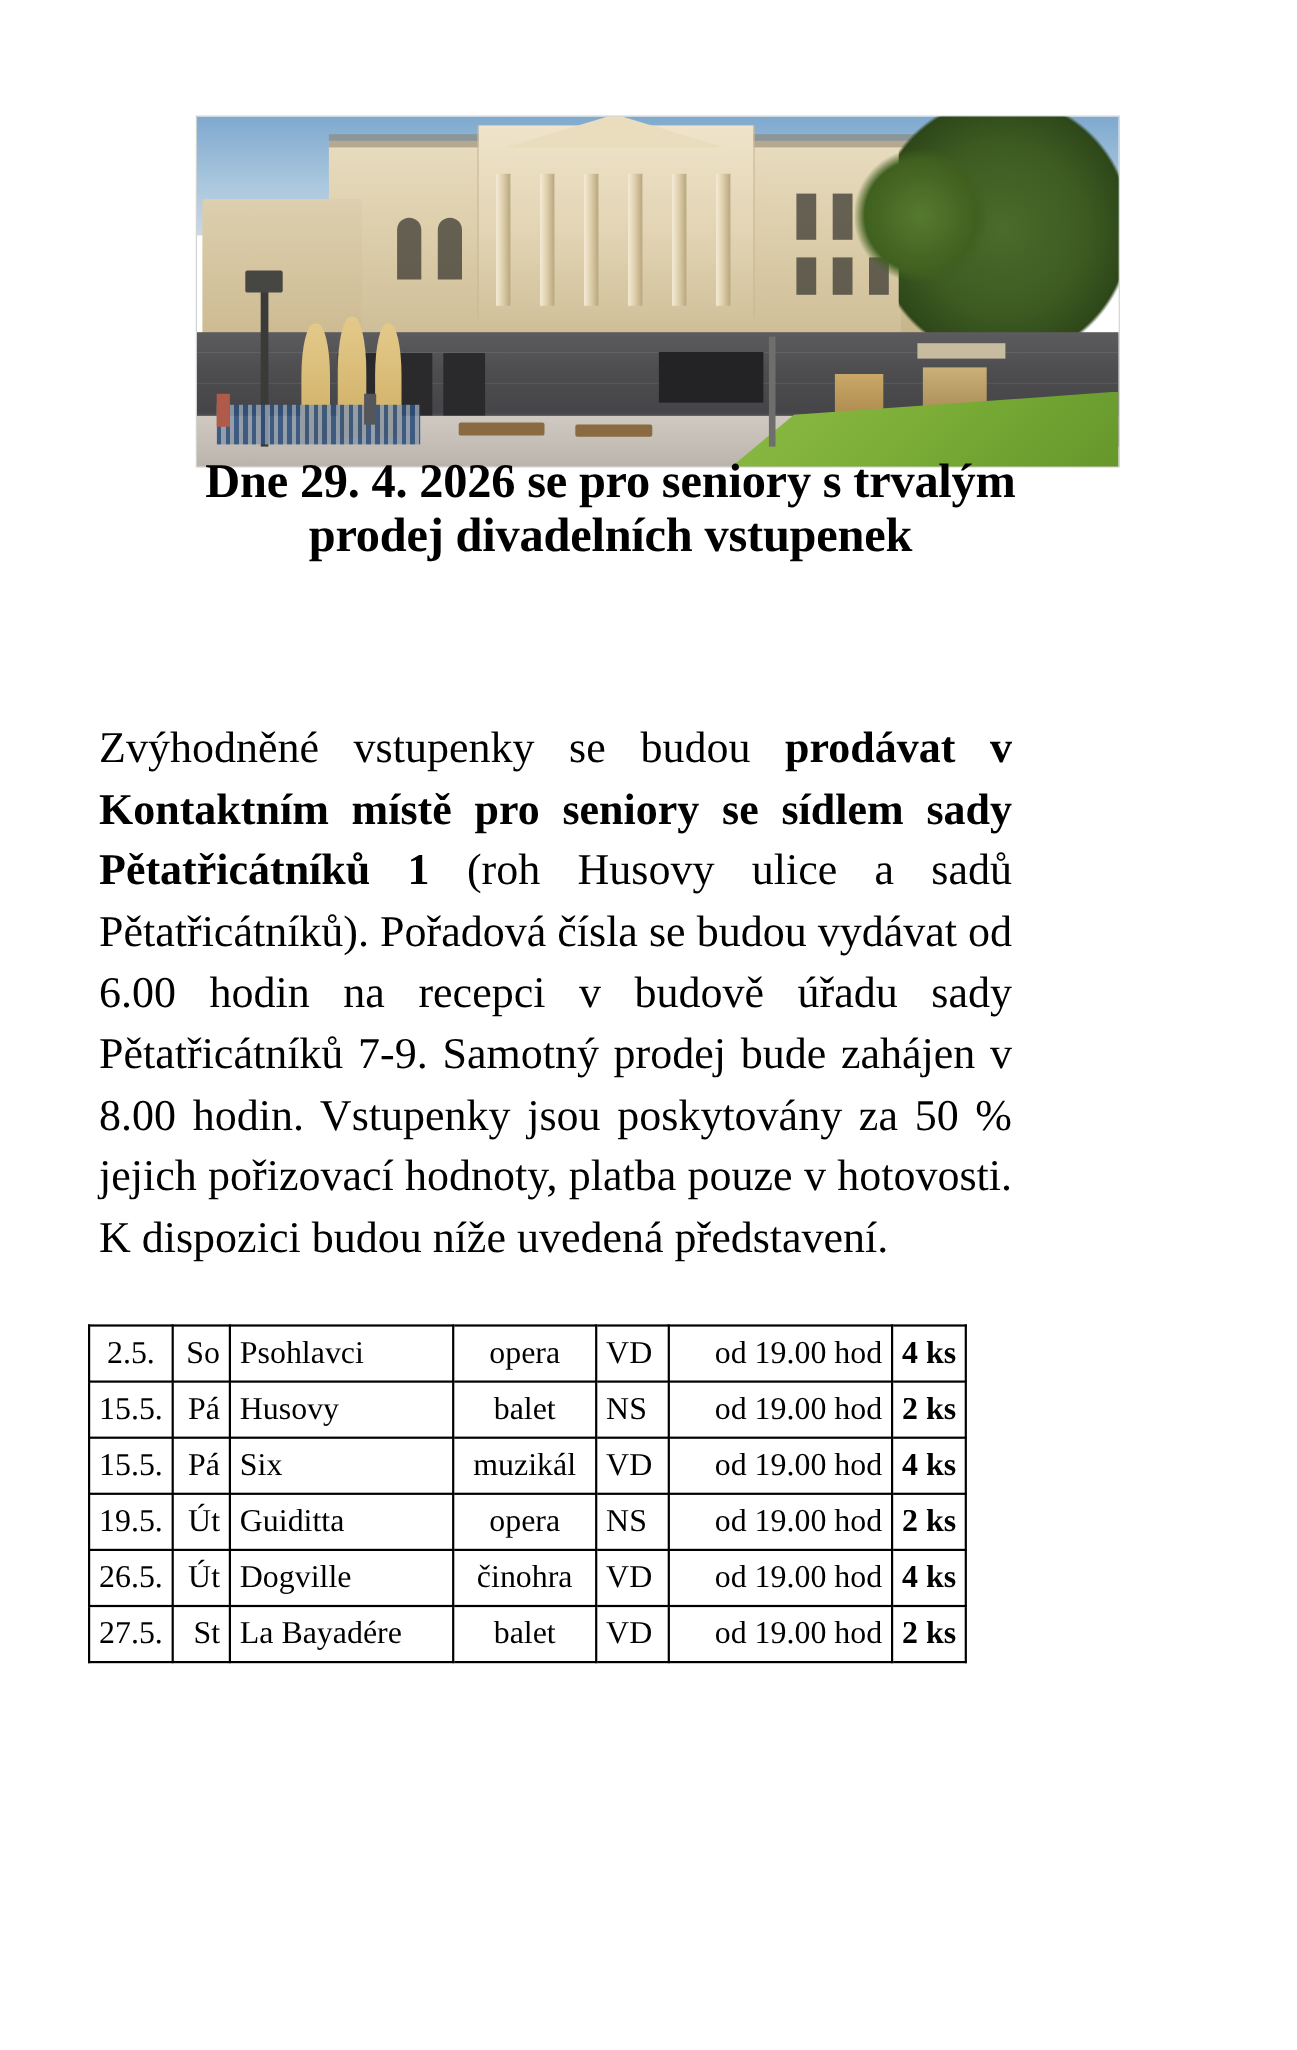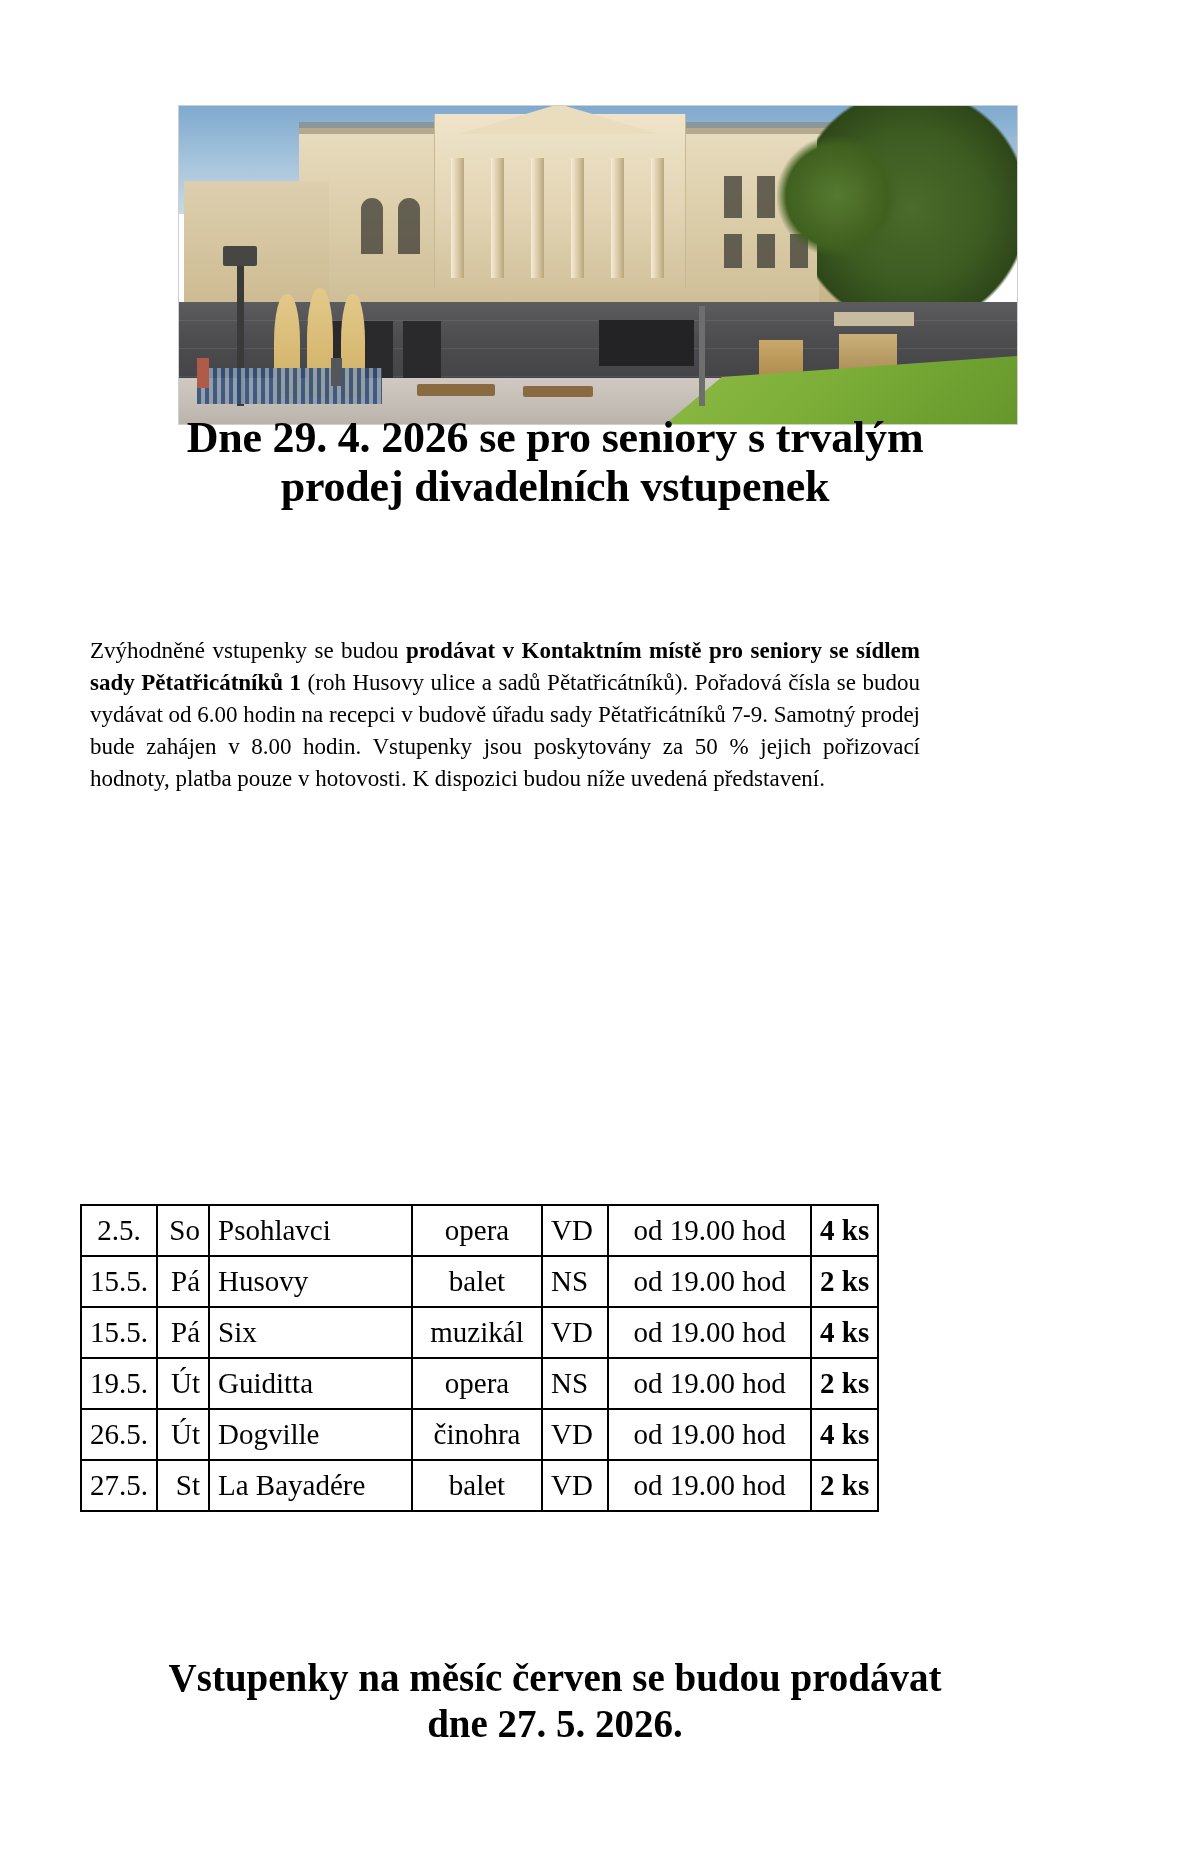--- a/index.html
+++ b/index.html
@@ -194,21 +194,21 @@
     line-height: 1.12;
     letter-spacing: -0.2px;
   }
 
   
   .body-text {
     position: absolute;
     left: 90px;
     top: 612px;
     width: 830px;
-    font-size: 23px;
+    font-size: 40px;
     line-height: 1.39;
     text-align: justify;
     text-justify: inter-word;
     hyphens: none;
   }
   .body-text b { font-weight: bold; }
 
   
   .tbl-wrap {
     position: absolute;
@@ -225,21 +225,21 @@
     border: 2px solid #000000;
     padding: 10px 8px;
     white-space: nowrap;
     vertical-align: middle;
   }
   td.c-date   { text-align: center; min-width: 58px; }
   td.c-day    { text-align: right; min-width: 34px; }
   td.c-title  { text-align: left;   min-width: 185px; padding-left: 10px; }
   td.c-genre  { text-align: center; min-width: 112px; }
   td.c-venue  { text-align: left; min-width: 48px; }
-  td.c-time   { text-align: center;   min-width: 185px; padding-left: 12px; }
+  td.c-time   { text-align: right;   min-width: 185px; padding-left: 12px; }
   td.c-qty    { text-align: right;   min-width: 48px; padding-left: 8px; padding-right: 6px; font-weight: bold; }
 
   
   .footer {
     position: absolute;
     left: 95px;
     top: 1655px;
     width: 920px;
     text-align: center;
     font-weight: bold;
@@ -379,18 +379,14 @@
           <td class="c-title">La Bayadére</td>
           <td class="c-genre">balet</td>
           <td class="c-venue">VD</td>
           <td class="c-time">od 19.00 hod</td>
           <td class="c-qty">2 ks</td>
         </tr>
       </tbody>
     </table>
   </div>
 
-  <div class="footer">
-    <div>Vstupenky na měsíc červen se budou prodávat</div>
-    <div>dne 27. 5. 2026.</div>
-  </div>
 
 </div>
 
 </body></html>

